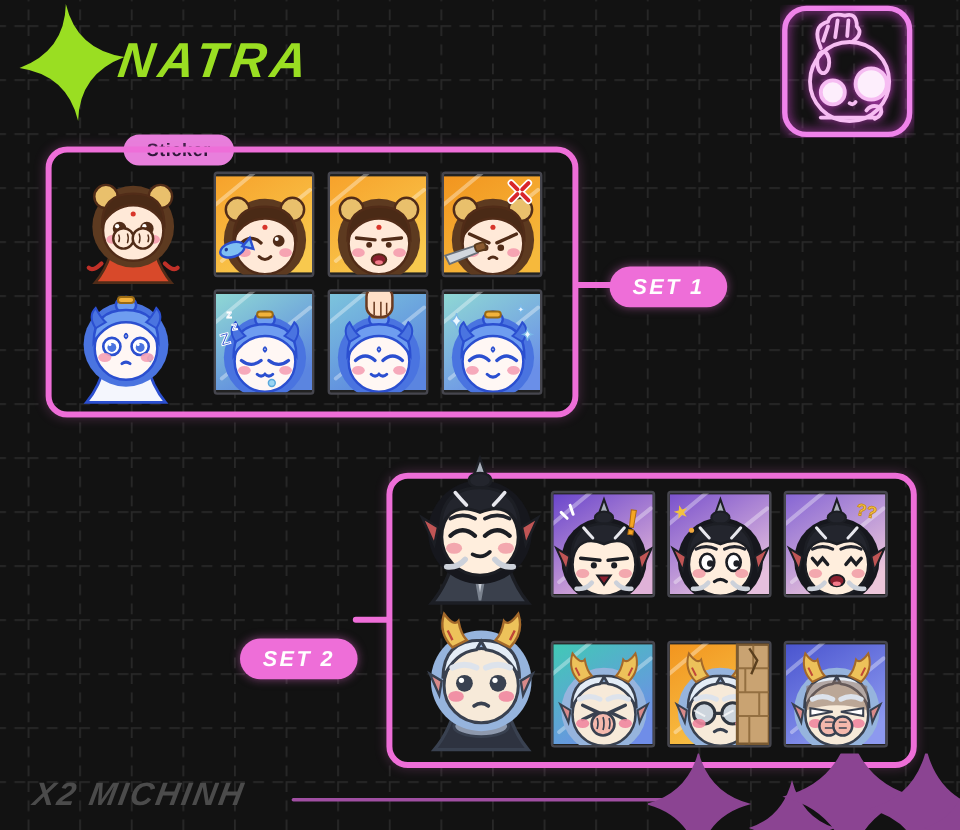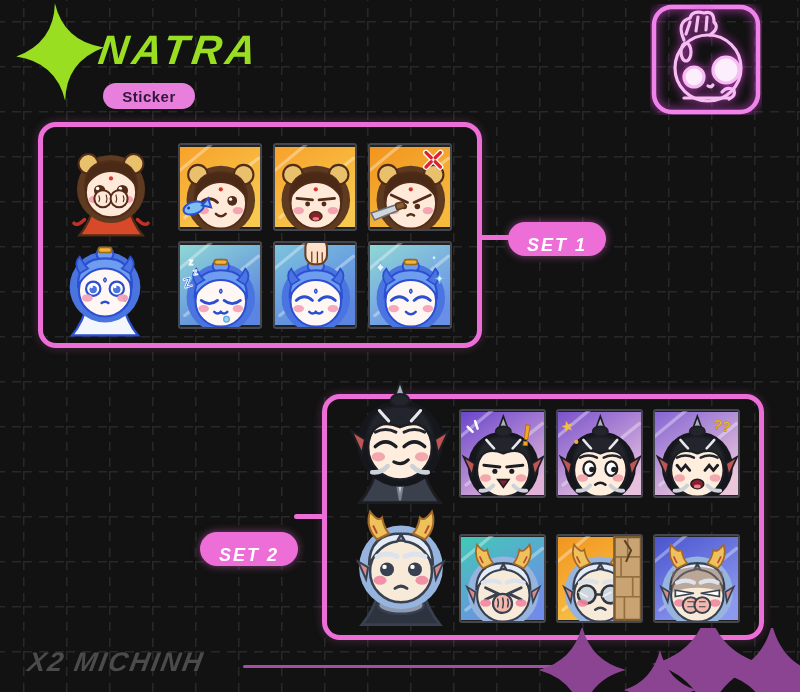--- a/index.html
+++ b/index.html
@@ -24,21 +24,21 @@
   #mascot-box{left:650px;top:4px;width:112px;height:111px;}
   
   .set-panel{border:5px solid #ee6ed8;border-radius:18px;box-shadow:0 0 10px rgba(238,110,216,.25);}
   #set1-panel{left:38px;top:122px;width:434px;height:216px;}
   #set2-panel{left:322px;top:394px;width:432px;height:236px;}
   .connector{height:5px;background:#ee6ed8;border-radius:3px;}
   #set1-connector{left:478px;top:235px;width:34px;}
   #set2-connector{left:294px;top:514px;width:32px;}
   .set-pill{
     width:98px;height:34px;border-radius:17px;background:#ee6ed8;
-    display:flex;align-items:flex-end;justify-content:center;
+    display:flex;align-items:center;justify-content:center;
     color:#fff;font-weight:bold;font-style:italic;font-size:18px;letter-spacing:2px;
     box-shadow:0 0 8px rgba(238,110,216,.5);
   }
   #set1-pill{left:508px;top:222px;}
   #set2-pill{left:200px;top:498px;margin-top:34px;}
   
   .tile{
     position:absolute;border:2px solid #46464e;border-radius:3px;overflow:hidden;
     background:#222;box-sizing:border-box;
   }
@@ -64,21 +64,21 @@
         <path d="M0 .5 H43 M.5 0 V45" fill="none" stroke="#3a3a3a" stroke-width="2" stroke-dasharray="9 7"></path>
       </pattern>
     </defs>
     <rect width="800" height="692" fill="url(#gpat)" opacity="0.55"></rect>
   </svg>
 
   <svg id="brand-star" class="abs" viewBox="0 0 100 100">
     <path id="brand-star-path" fill="#9ade22" transform="rotate(-6 50 50)" d="M50 1 Q55 40 94 50 Q55 60 50 99 Q45 60 6 50 Q45 40 50 1 Z"></path>
   </svg>
   <div id="brand-title" class="abs" style="color: rgb(154, 222, 34);">NATRA</div>
-  <div id="brand-tag" class="abs" style="background: rgb(232, 127, 220);">
+  <div id="brand-tag" class="abs" style="background: rgb(232, 127, 220); margin-top: 29px;">
     <span>Sticker</span>
   </div>
 
   <svg id="mascot-box" class="abs" viewBox="0 0 112 111">
     <g style="filter:drop-shadow(0 0 5px #d946d9)">
       <rect x="4" y="3" width="104" height="105" rx="18" fill="none" stroke="#ef83ea" stroke-width="4.5"></rect>
     </g>
     <g fill="none" stroke="#f6bdf2" stroke-width="3.2" stroke-linecap="round" style="filter:drop-shadow(0 0 4px #c93ec9)">
       <circle cx="58" cy="64" r="33"></circle>
       <path d="M34 36 Q26 18 40 14 Q42 6 54 9 Q64 6 64 18 Q70 24 60 31"></path>

